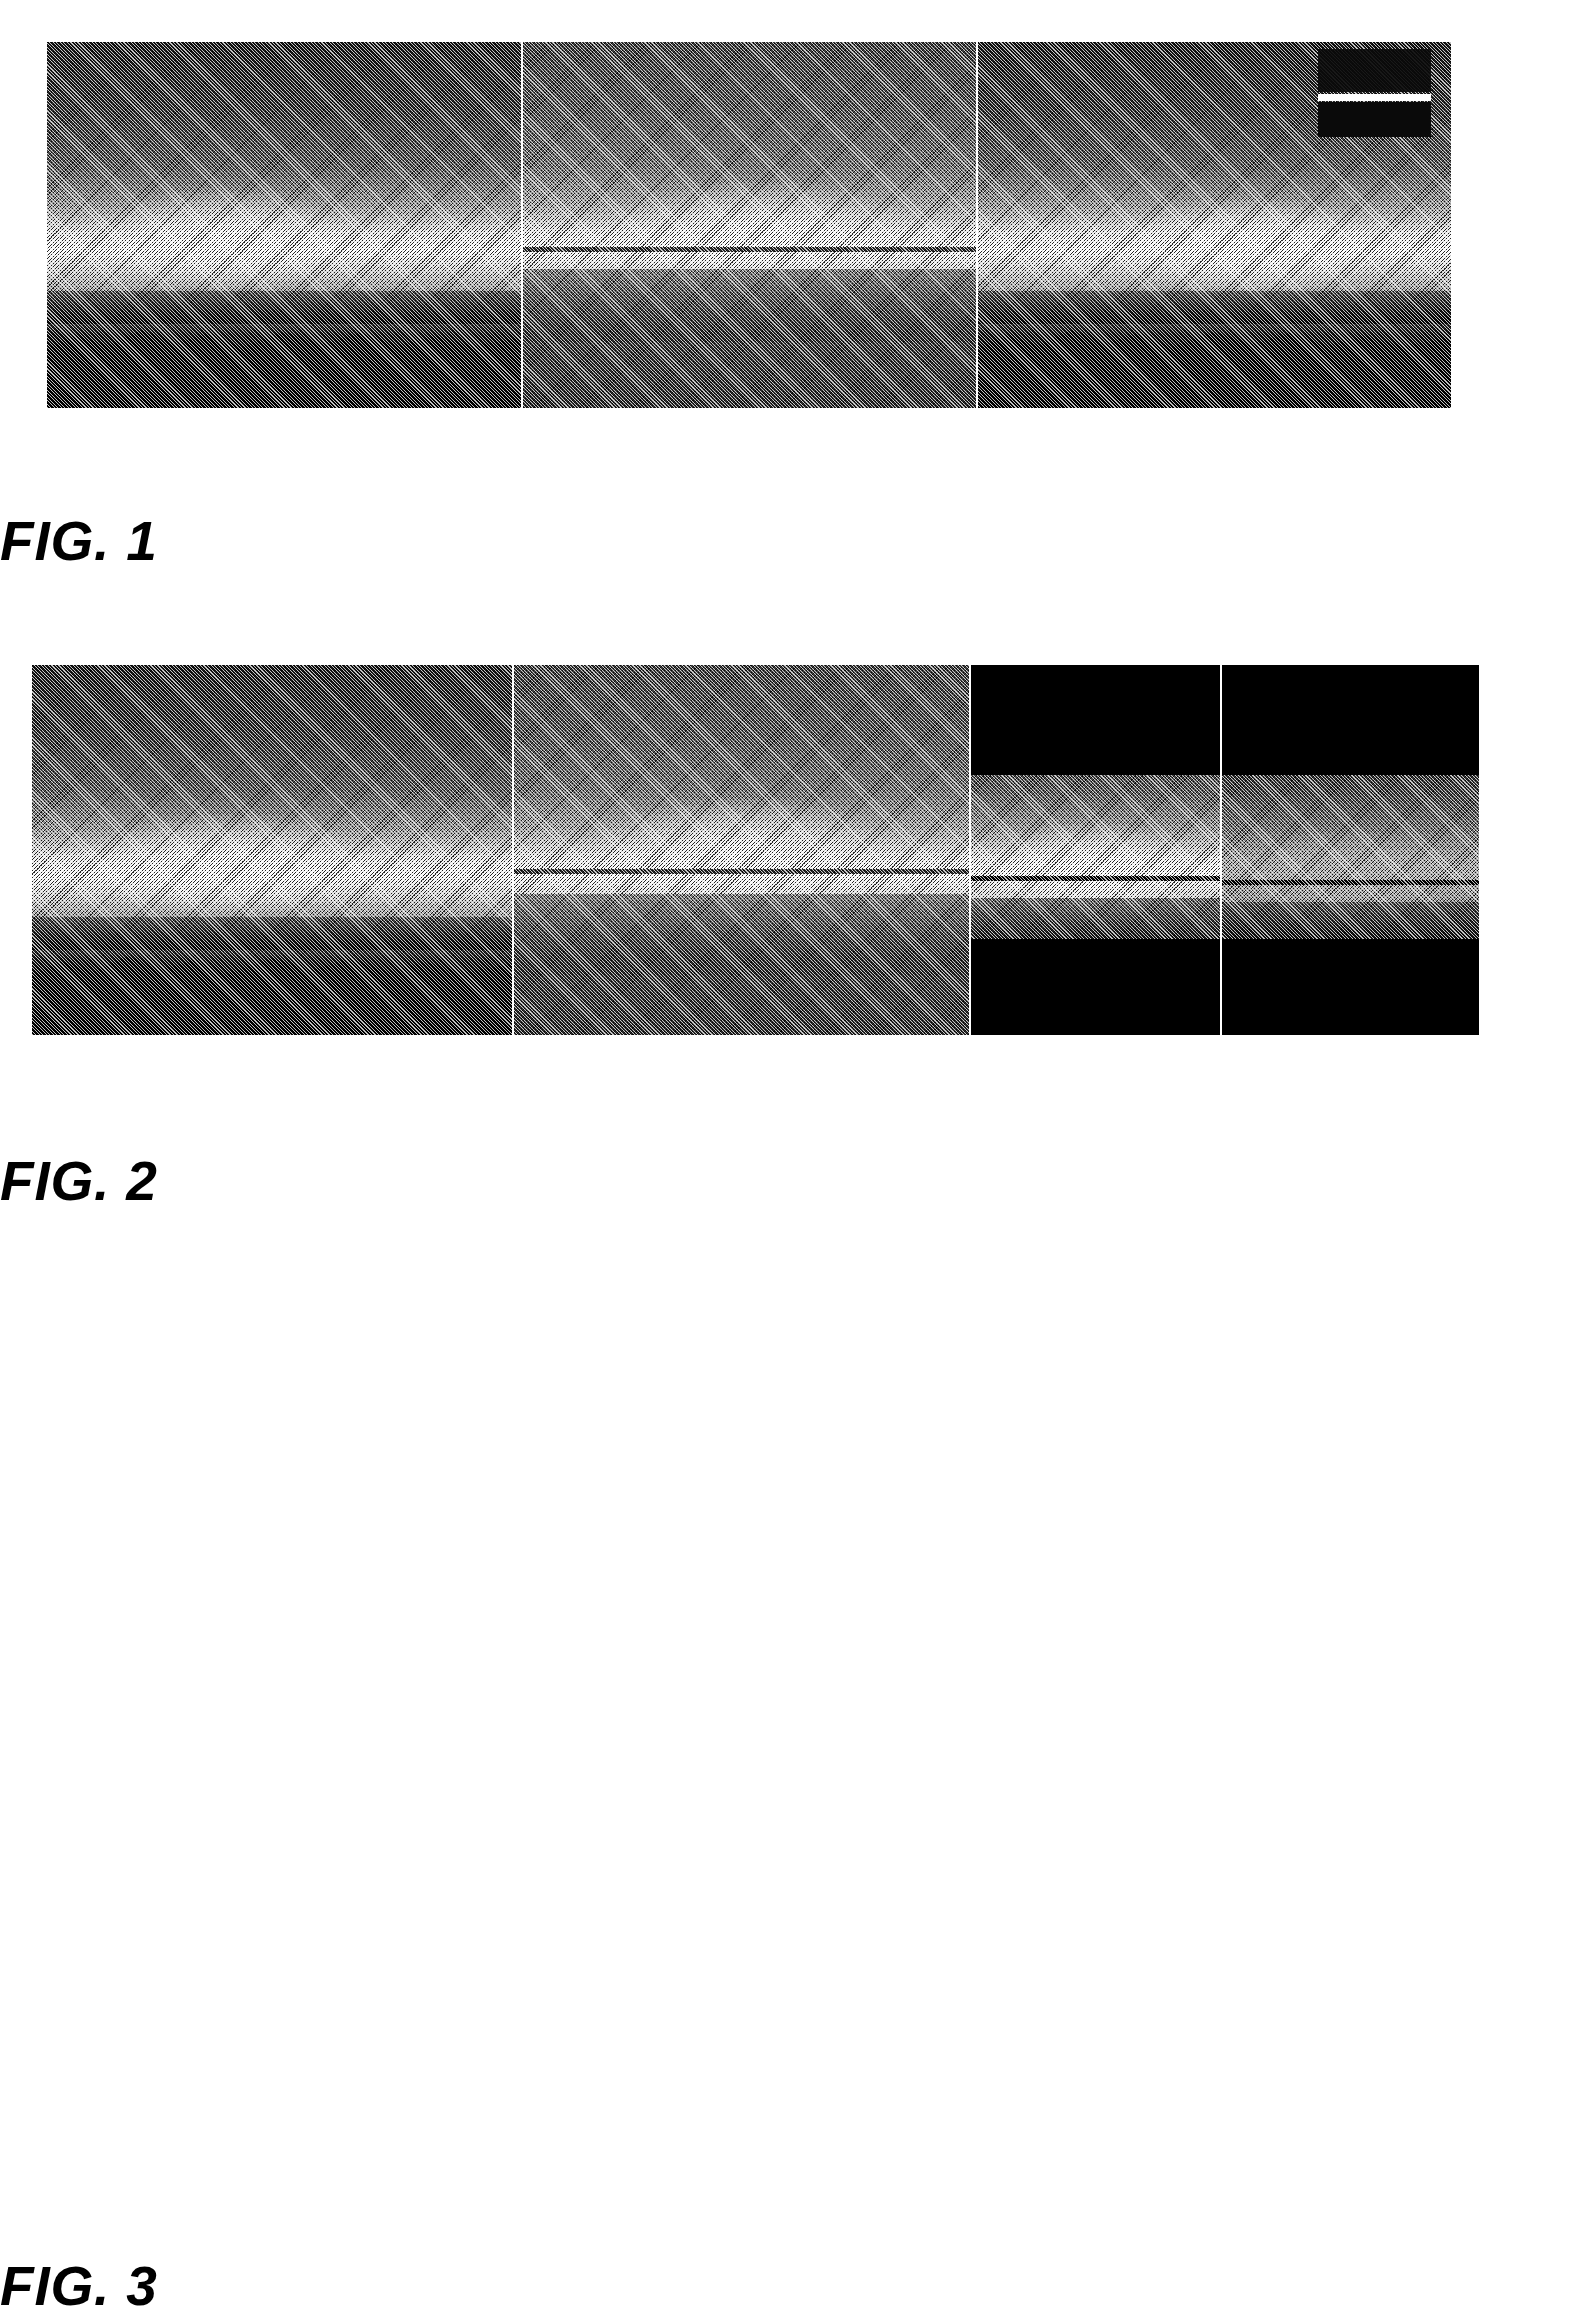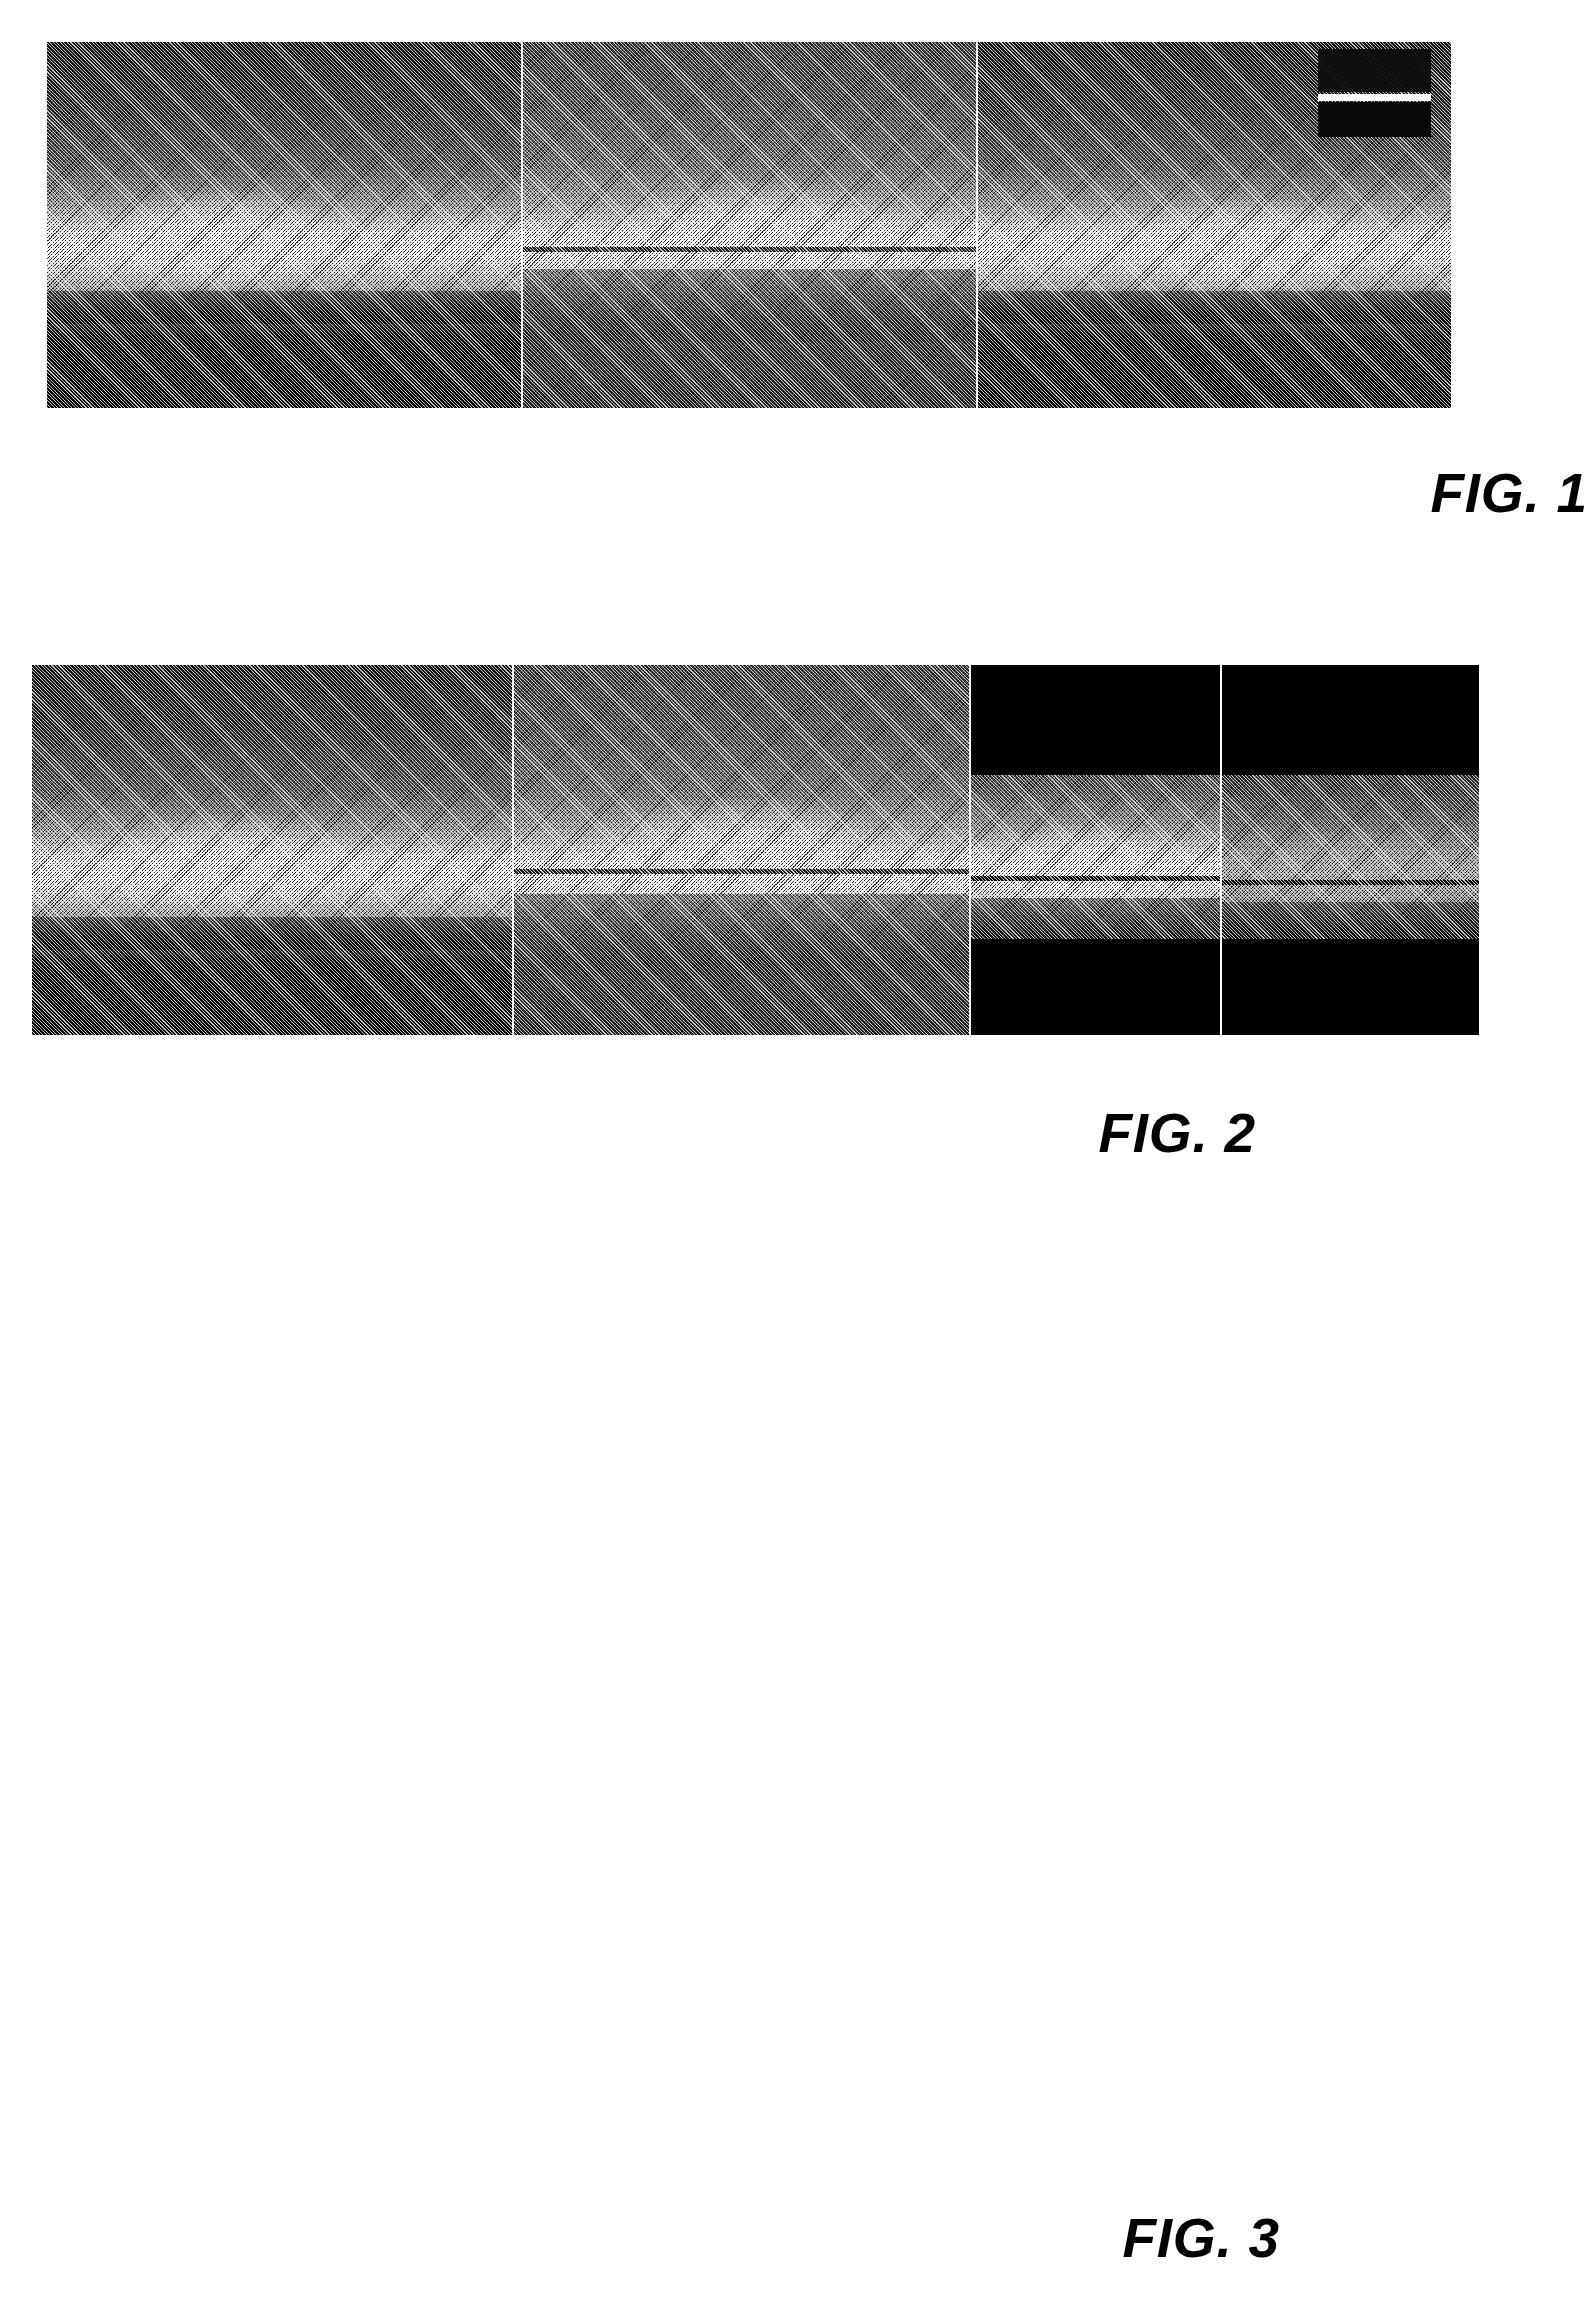--- a/index.html
+++ b/index.html
@@ -5,22 +5,23 @@
   html,body{margin:0;padding:0;background:#ffffff;}
   body{width:1588px;height:2319px;position:relative;font-family:"Liberation Serif",serif;color:#000;}
 
   .fig-label{
     position:absolute;
     font-family:"Liberation Sans",sans-serif;
     font-weight:bold;
     font-style:italic;
     font-size:55px;
     letter-spacing:0.8px;
-    text-align:right;
+    text-align:left;
     white-space:nowrap;
+    margin-top:48px;
   }
 
   
   .photo-wrap{position:absolute;overflow:hidden;background:#fff;}
   .panel{position:absolute;overflow:hidden;}
   .scene{position:absolute;inset:0;}
 
   
   .scene .sky{
     position:absolute;left:0;right:0;top:0;bottom:0;

